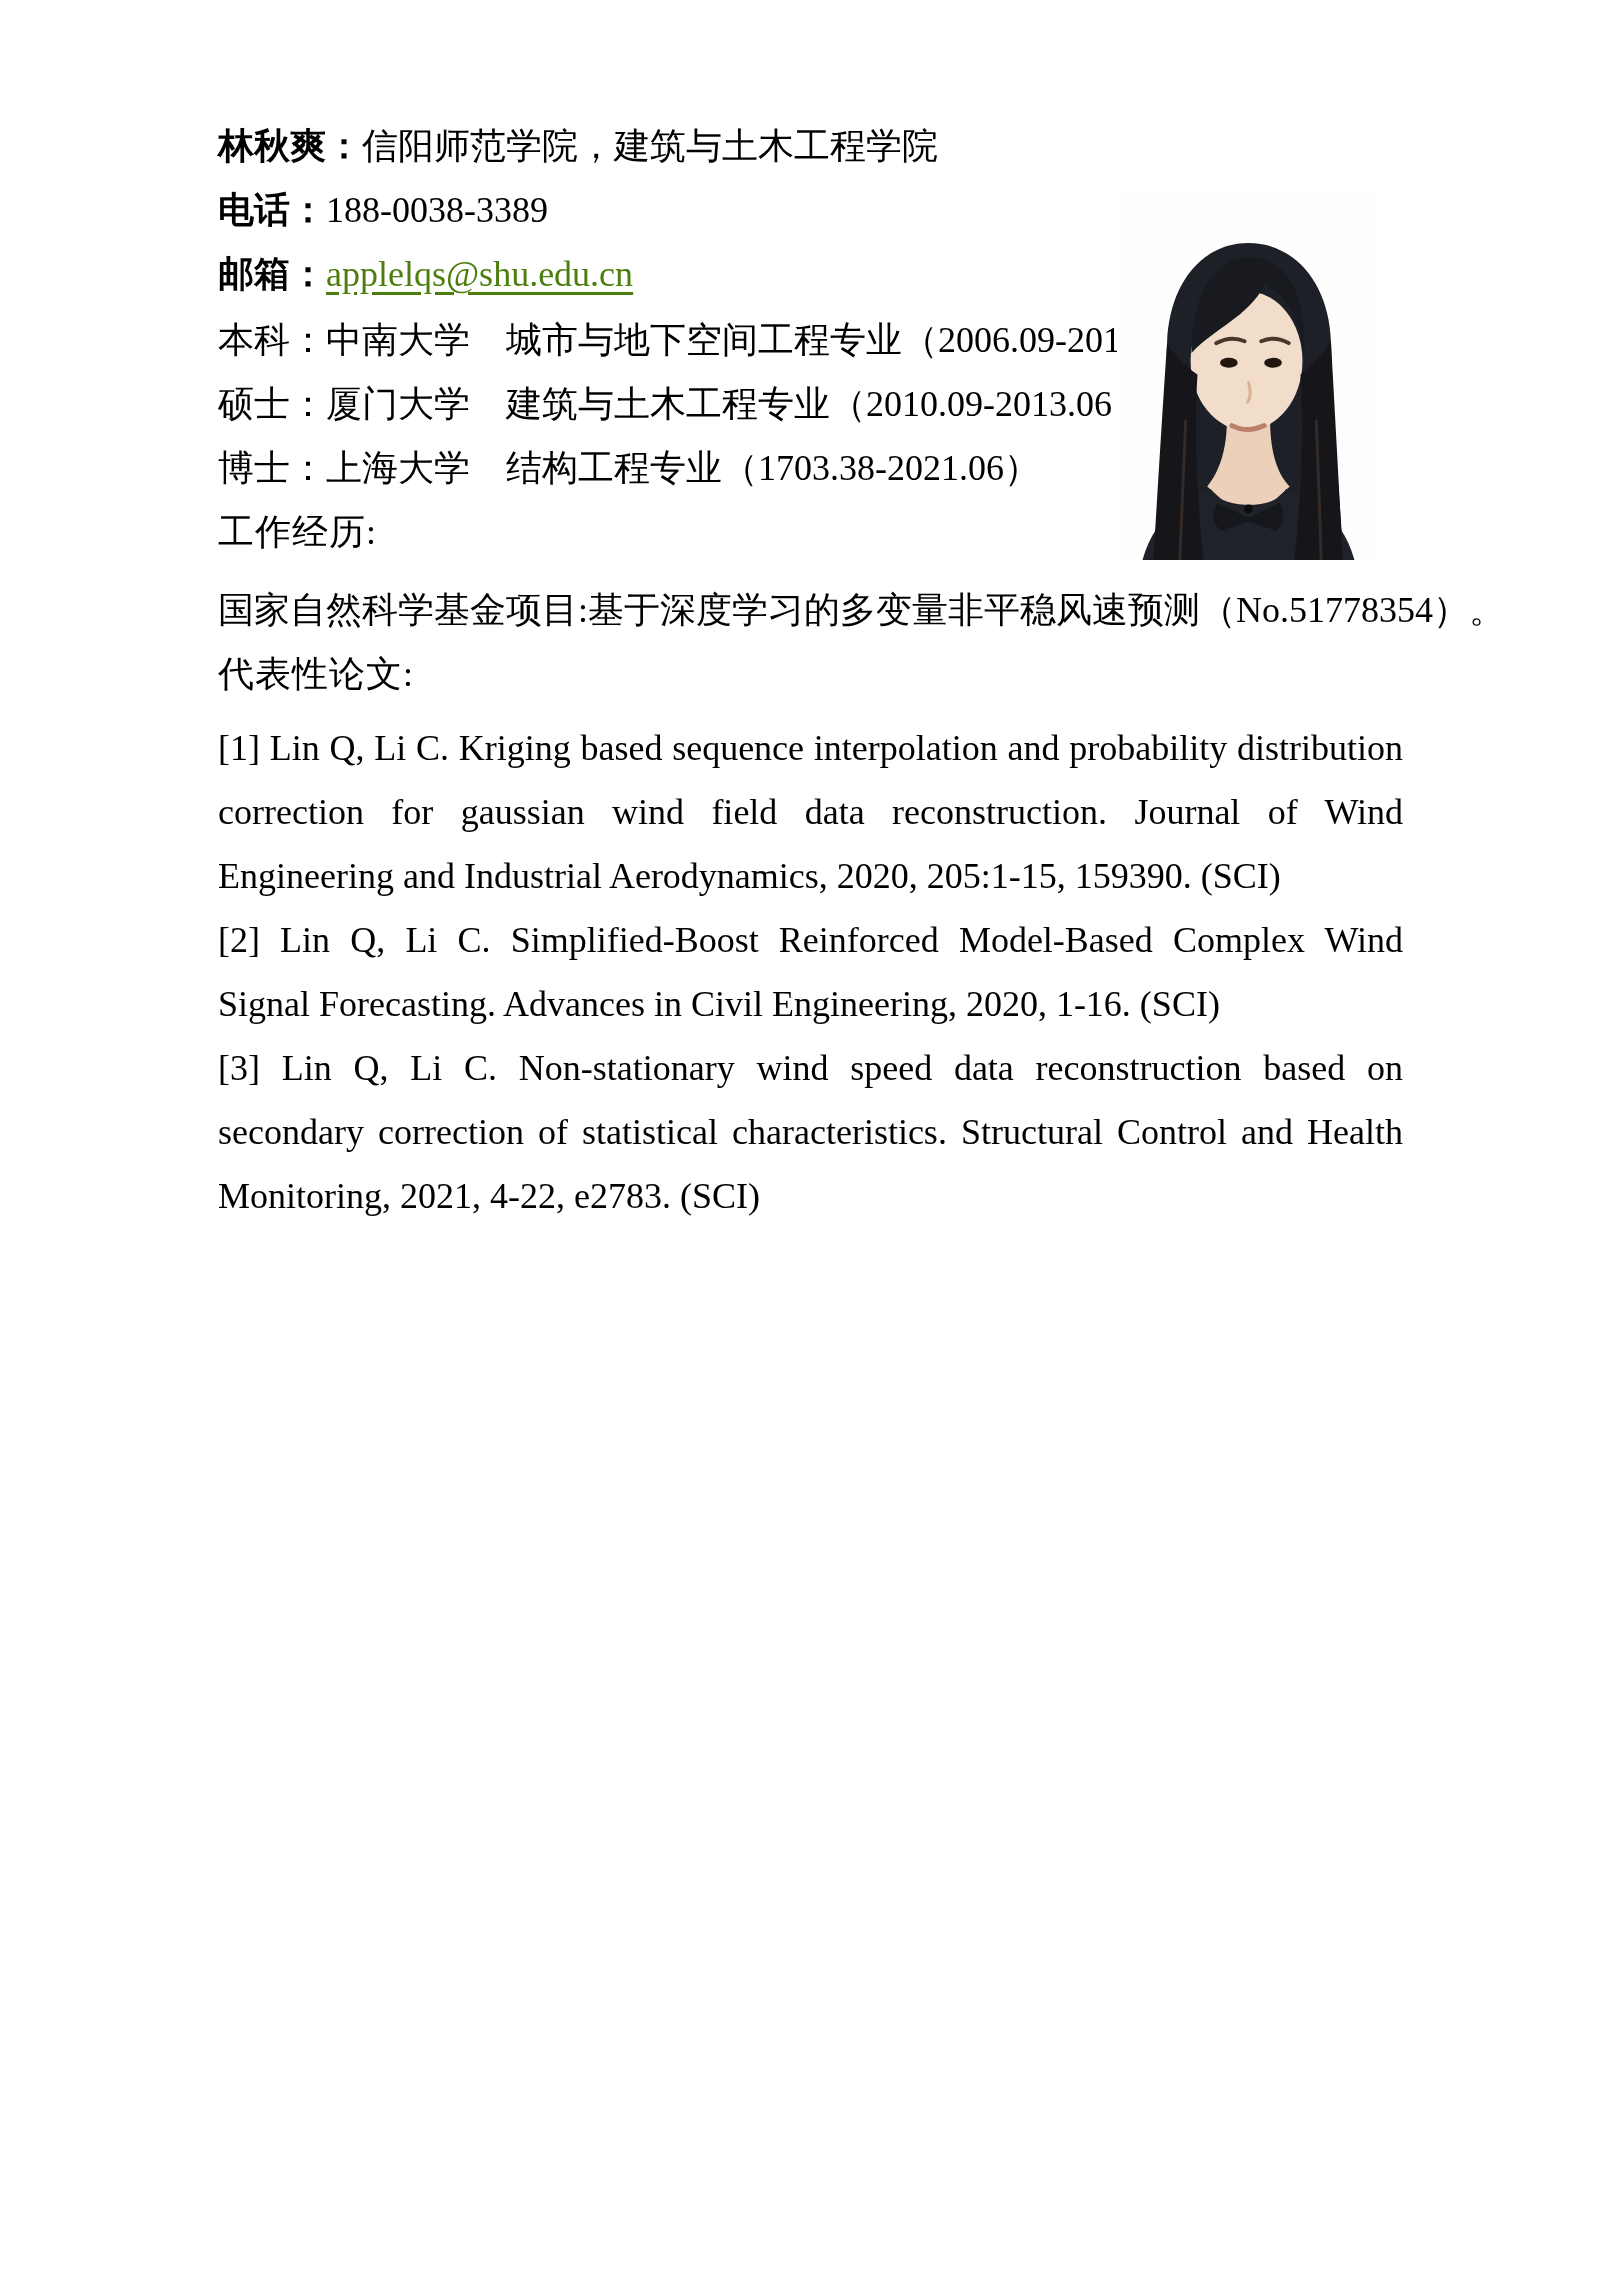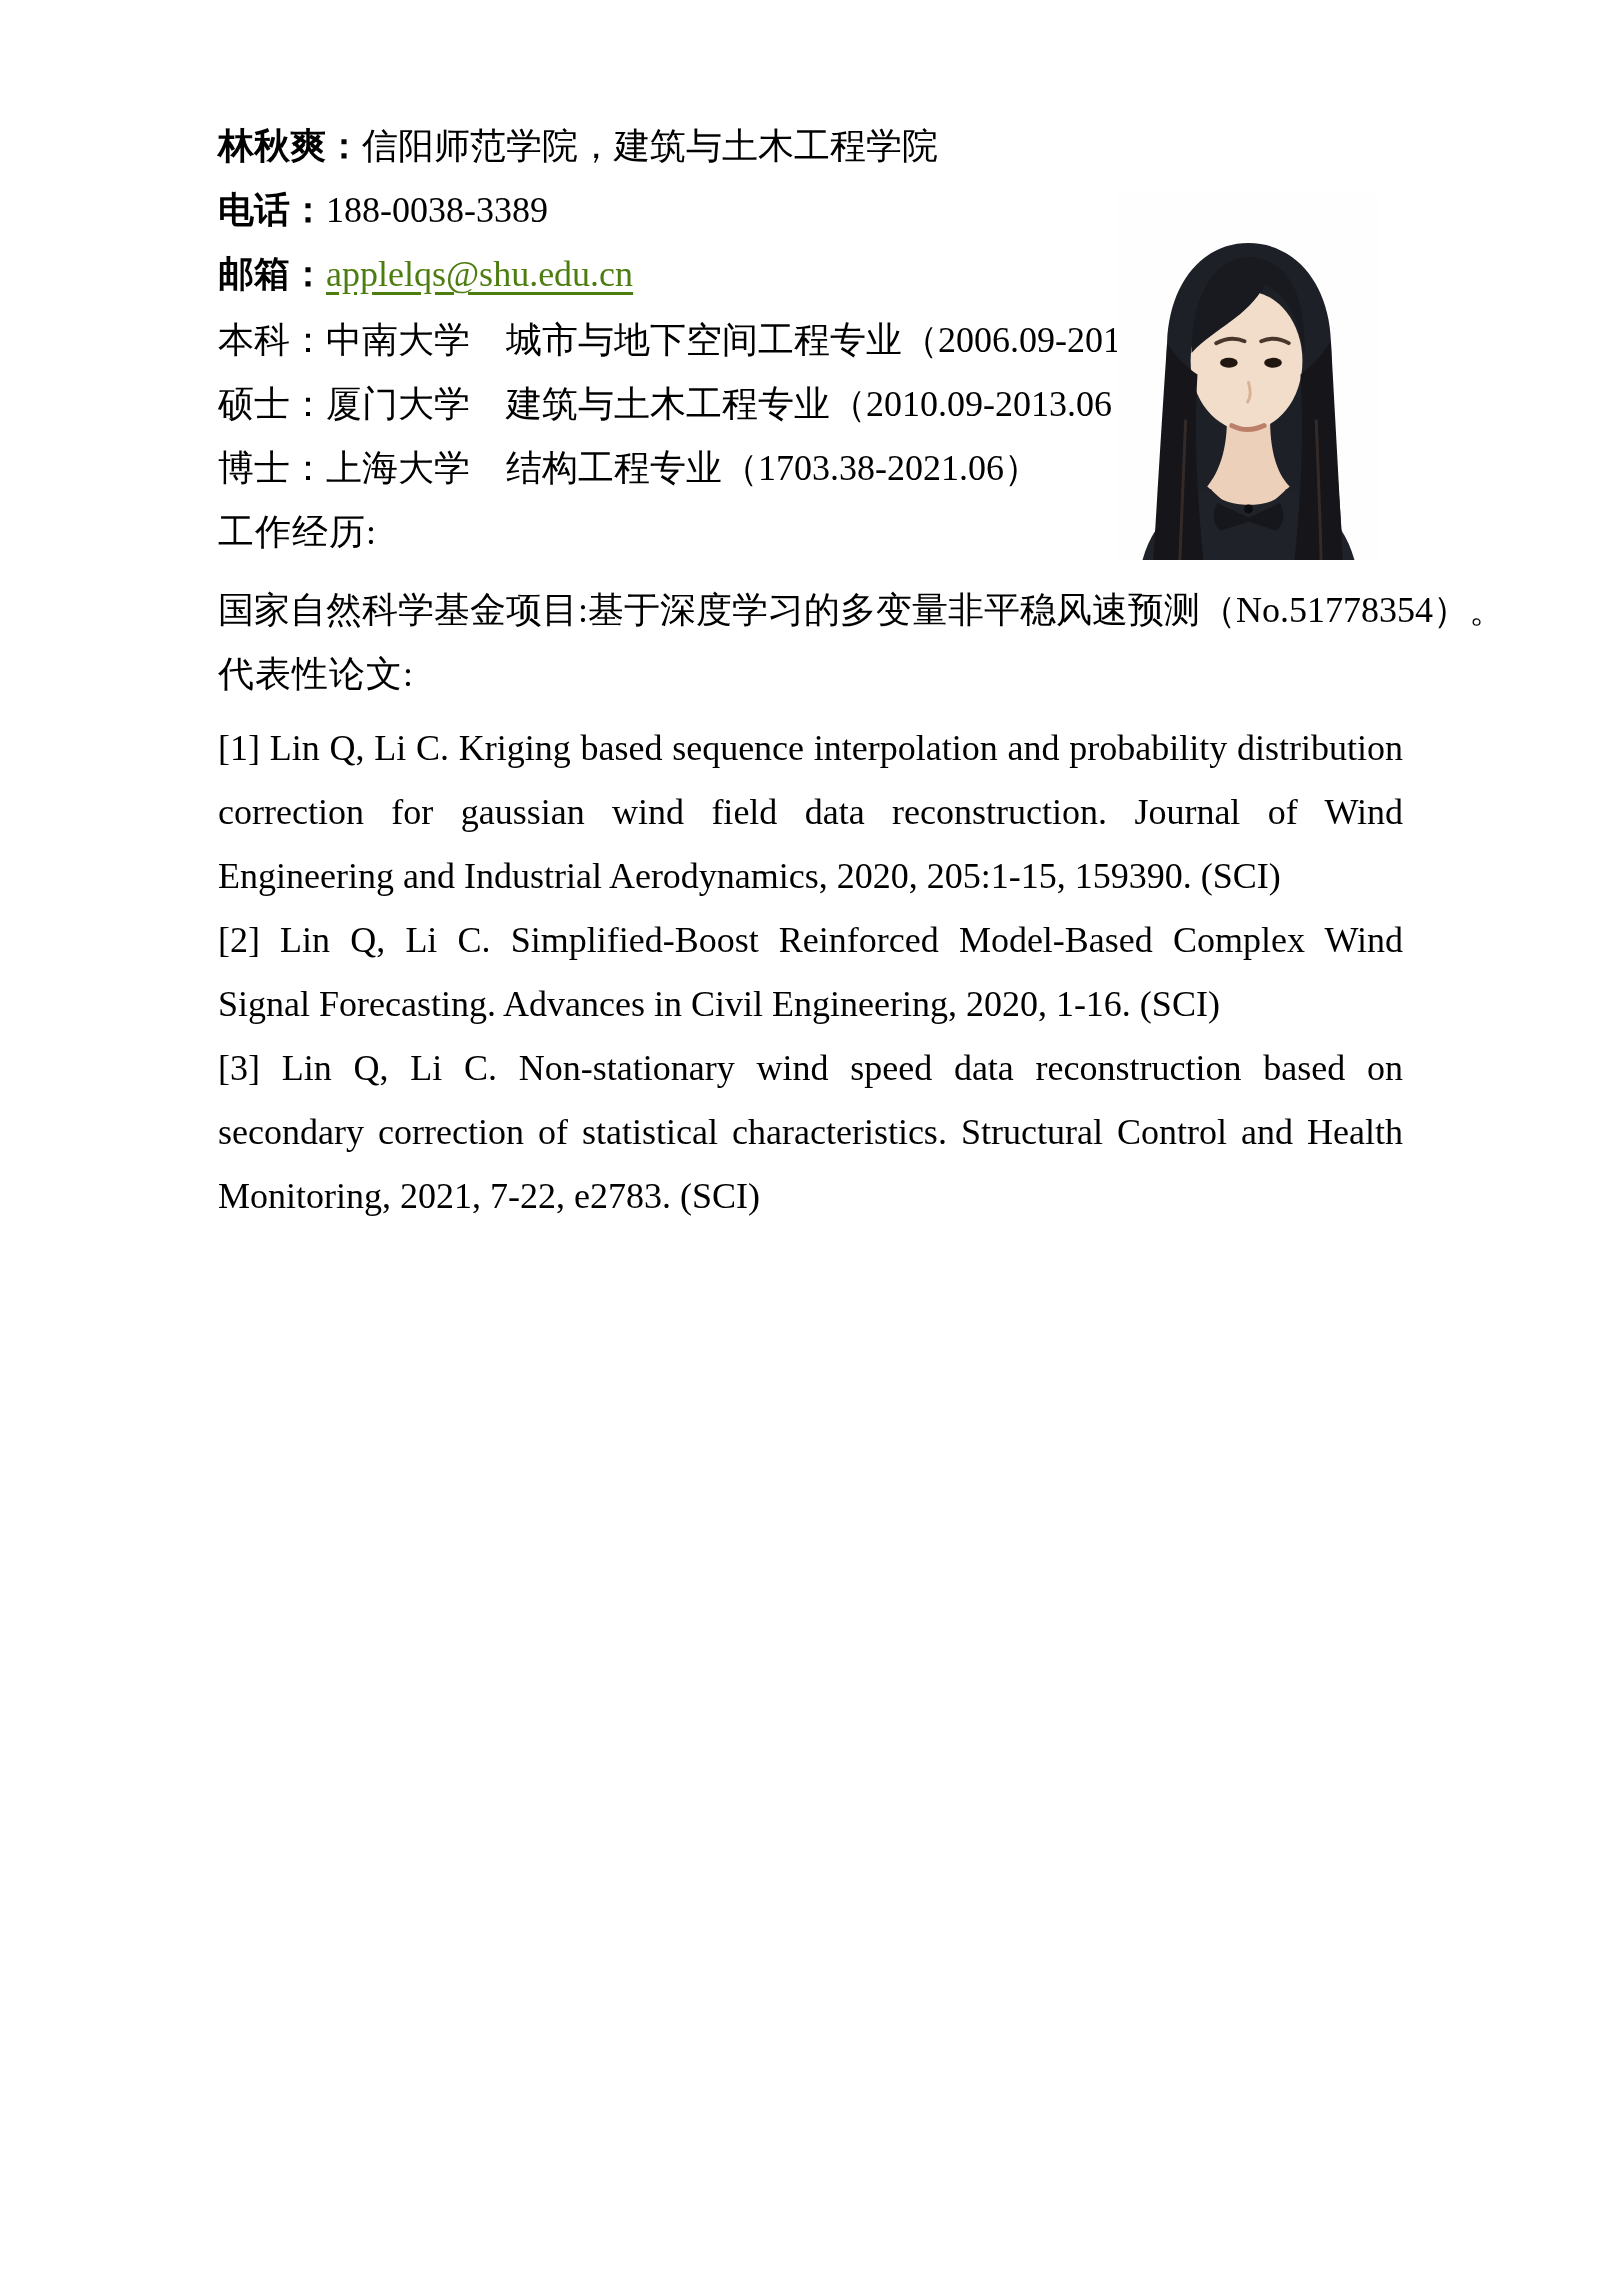--- a/index.html
+++ b/index.html
@@ -107,17 +107,17 @@
   <h2 class="sec-heading h-work">工作经历:</h2>
 
   <div class="proj-items">
     <p>国家自然科学基金项目:基于深度学习的多变量非平稳风速预测（No.51778354）。</p>
   </div>
 
   <h2 class="sec-heading h-pub">代表性论文:</h2>
   <div class="pub-items">
     <p>[1] Lin Q, Li C. Kriging based sequence interpolation and probability distribution correction for gaussian wind field data reconstruction. Journal of Wind Engineering and Industrial Aerodynamics, 2020, 205:1-15, 159390. (SCI)</p>
     <p>[2] Lin Q, Li C. Simplified-Boost Reinforced Model-Based Complex Wind Signal Forecasting. Advances in Civil Engineering, 2020, 1-16. (SCI)</p>
-    <p>[3] Lin Q, Li C. Non-stationary wind speed data reconstruction based on secondary correction of statistical characteristics. Structural Control and Health Monitoring, 2021, 7-22, e2783. (SCI)</p>
+    <p>[3] Lin Q, Li C. Non-stationary wind speed data reconstruction based on secondary correction of statistical characteristics. Structural Control and Health Monitoring, 2021, 4-22, e2783. (SCI)</p>
   </div>
 
 </div>
 
 
 </body></html>

